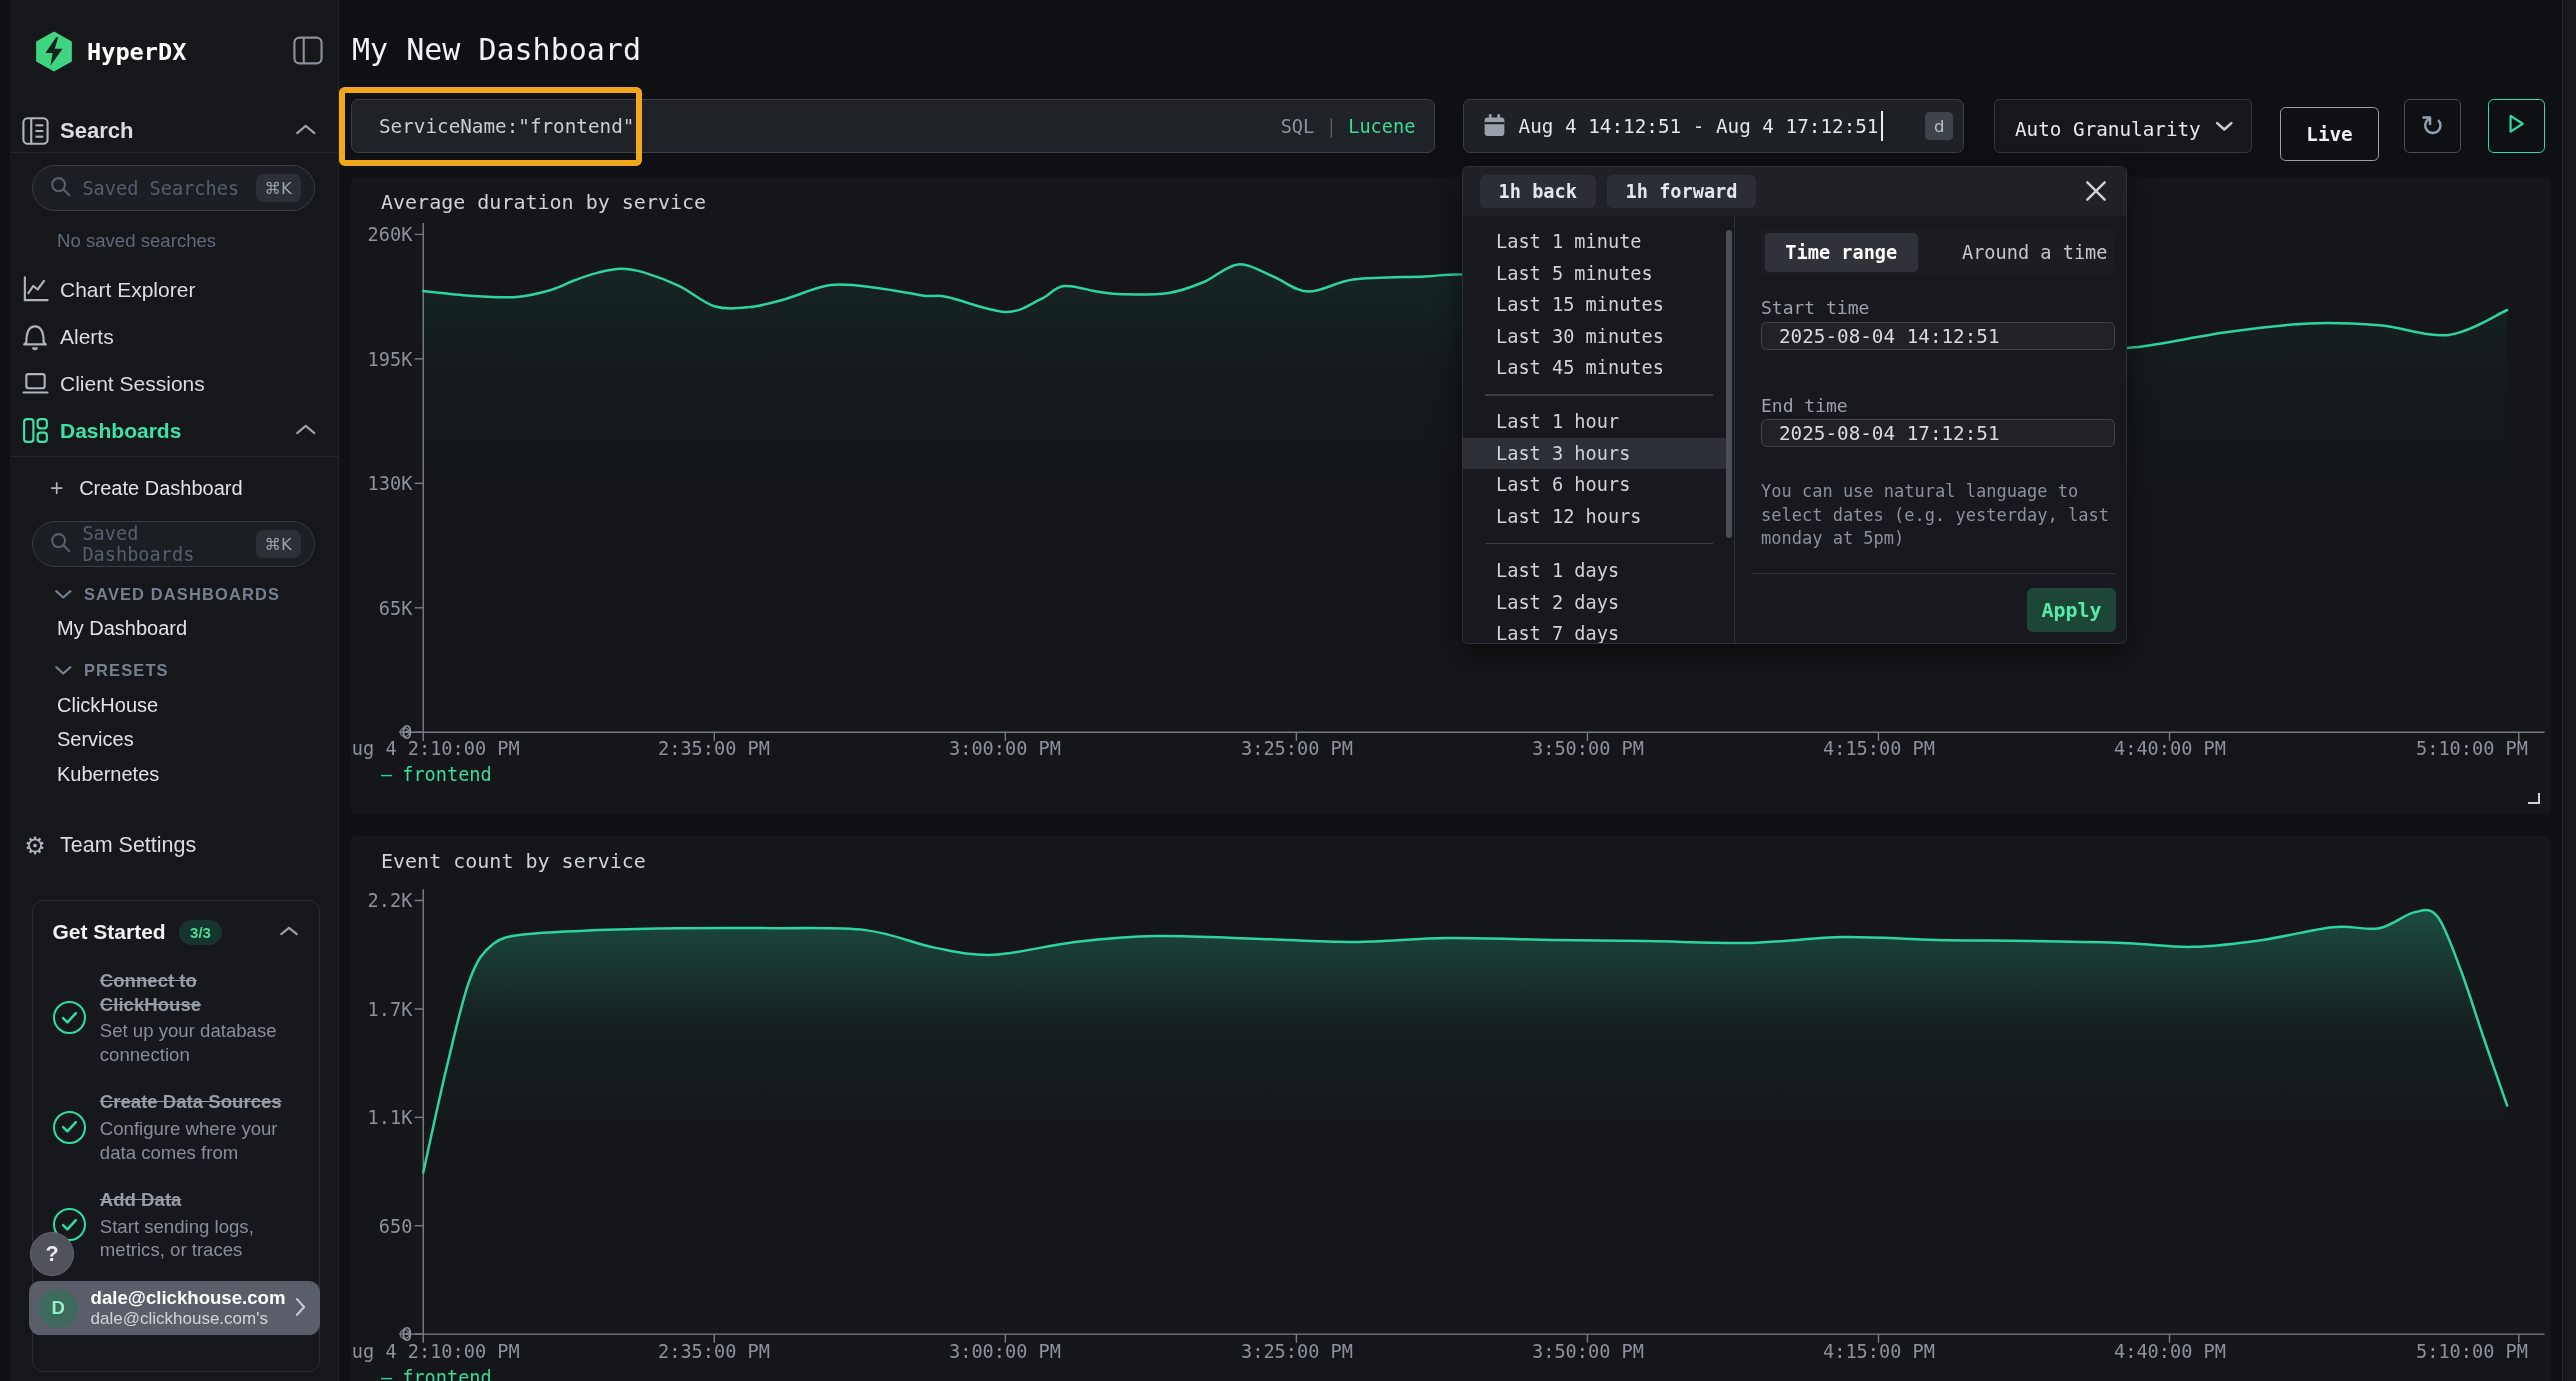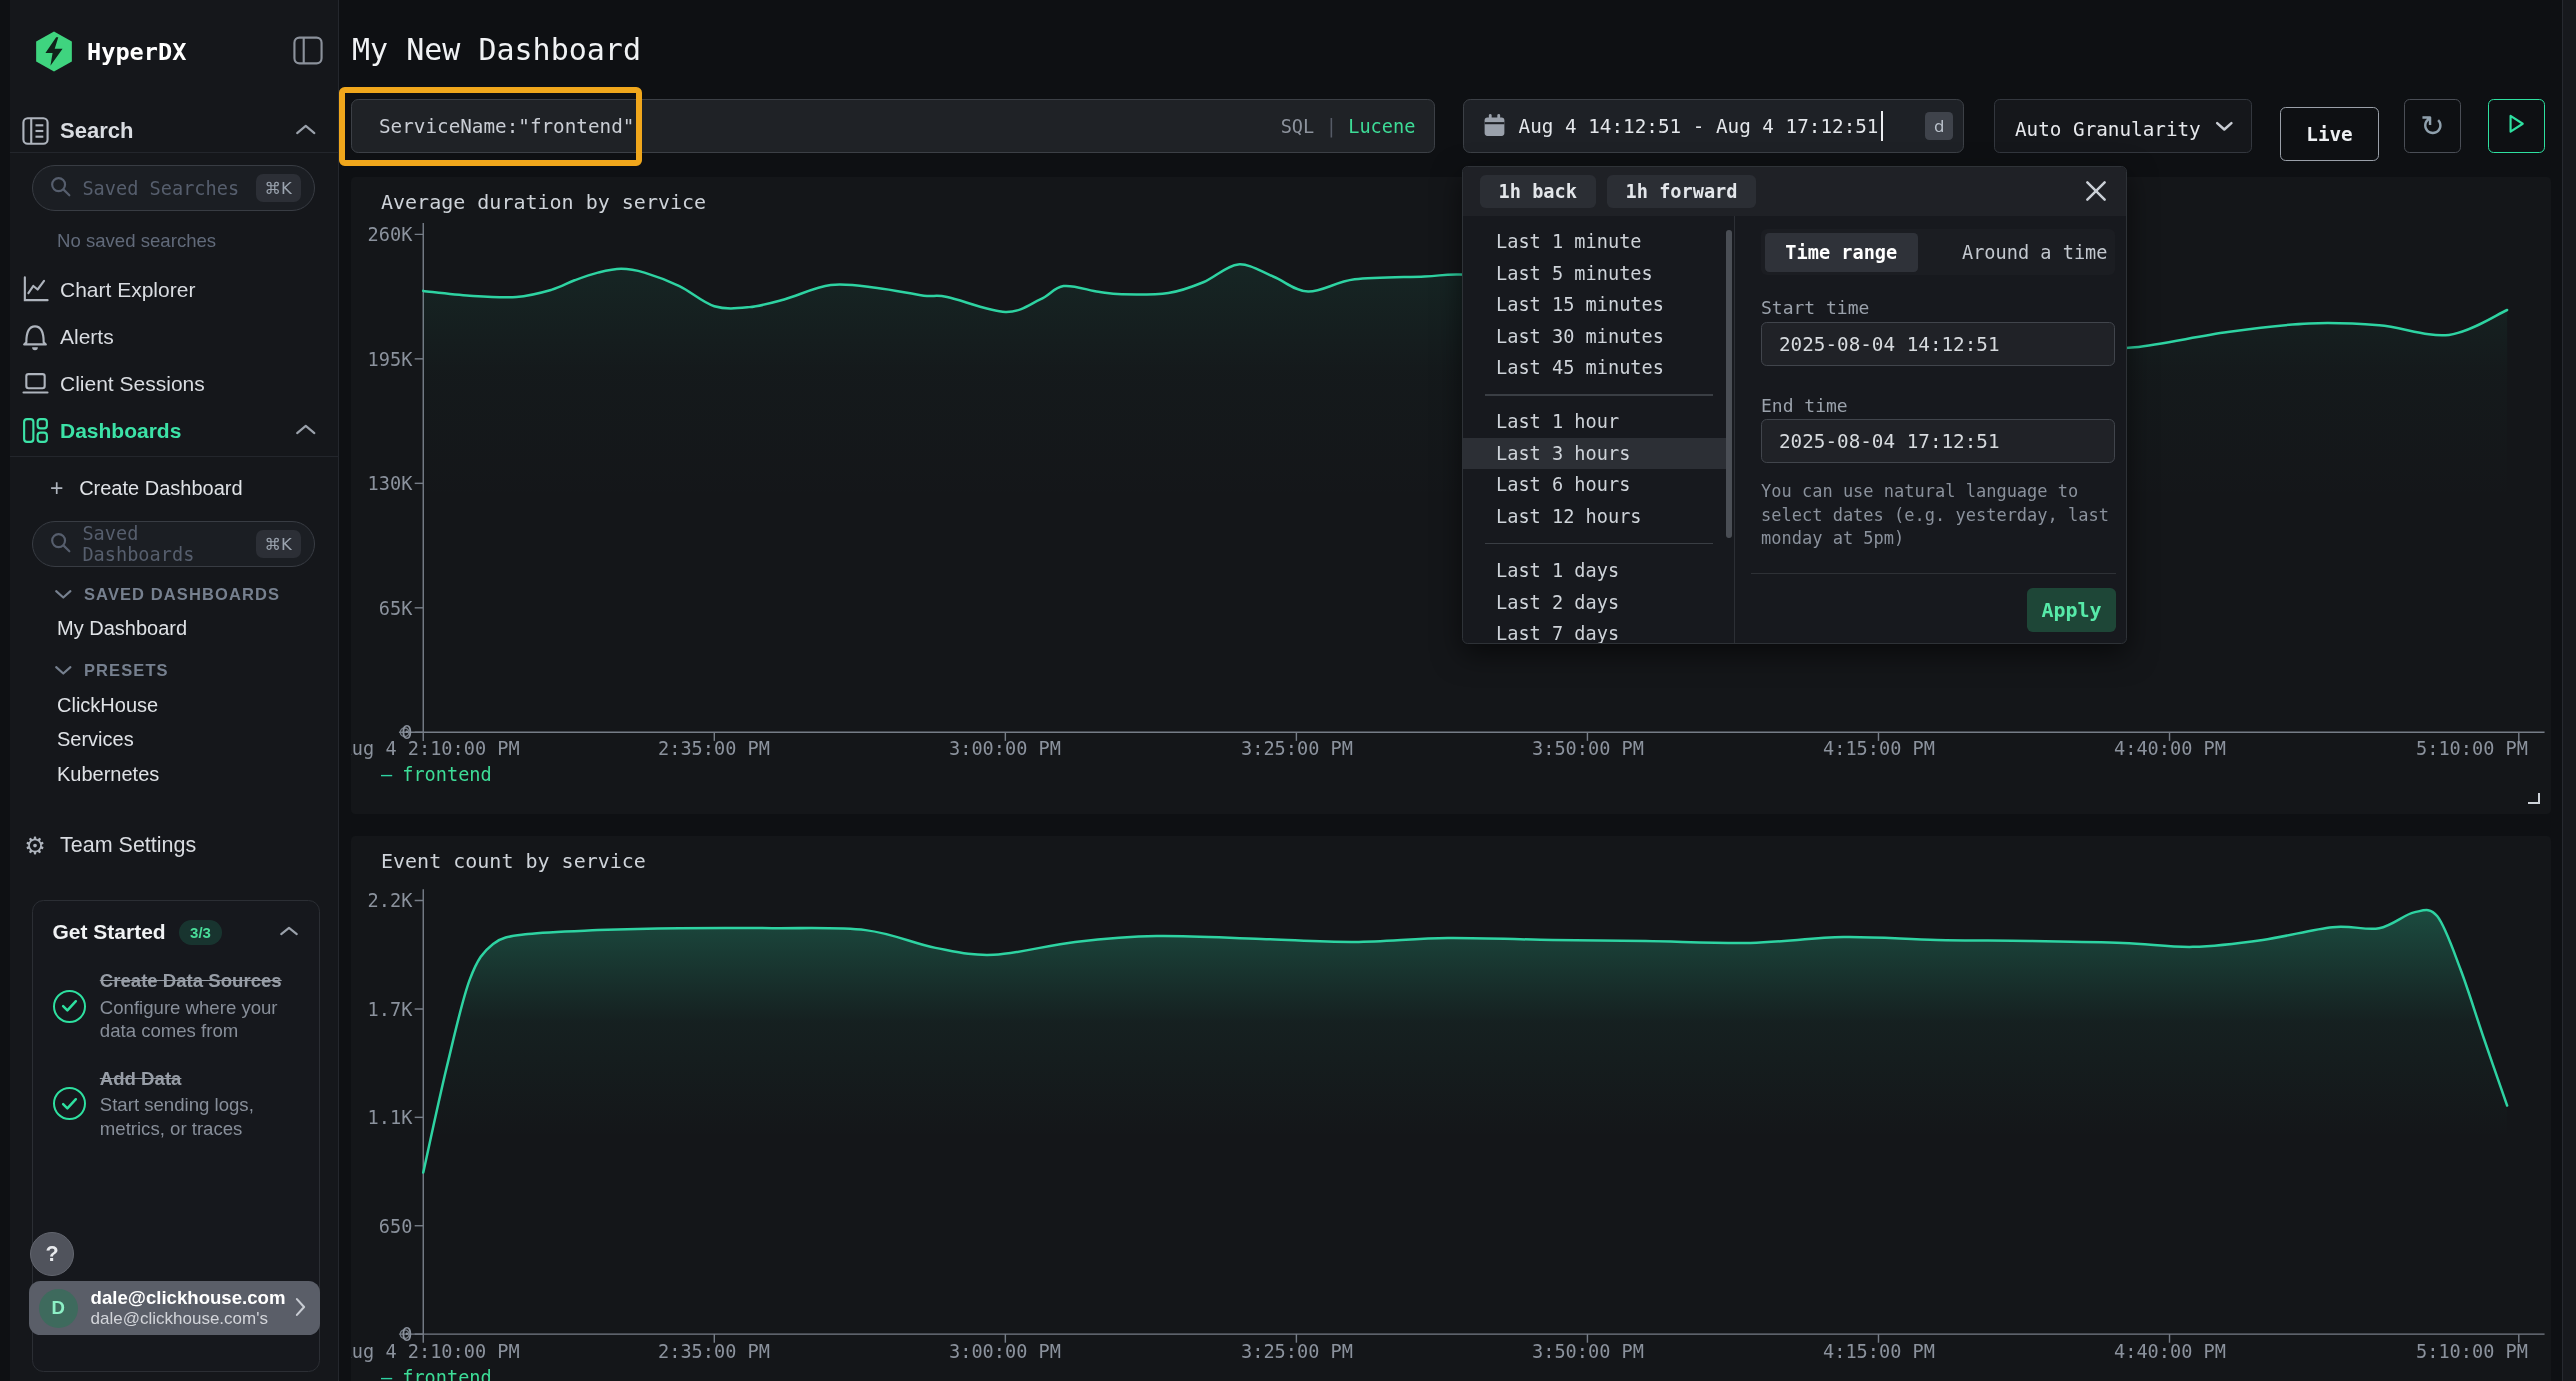--- a/index.html
+++ b/index.html
@@ -62,21 +62,21 @@
   #tr-list { position:absolute; left:0; top:49px; width:266px; height:429px; padding-top:10px; overflow:hidden; }
   .tr-item { height:31.5px; line-height:31.5px; padding-left:33px; font-family:"DejaVu Sans Mono",monospace; font-size:18.6px; color:#ced3d9; cursor:pointer; }
   .tr-item.selected { background:#2c2f35; }
   .tr-div { height:1.4px; background:#3a3e44; margin:10.7px 15.7px 10.7px 21.5px; }
   #tr-scroll { position:absolute; left:263px; top:63px; width:5.7px; height:308px; border-radius:2.9px; background:#4a4e55; }
   .tp-right { position:absolute; left:298px; width:354px;gap:40px; }
   #tp-tabs { top:62px; height:46px; background:#1b1d22; border-radius:5.7px; display:flex; align-items:center; padding:3.6px; }
   .tp-tab { flex:1; height:39px; display:flex; align-items:center; justify-content:center; font-family:"DejaVu Sans Mono",monospace; font-size:18.6px; color:#c3c8cf; border-radius:4.3px; cursor:pointer; }
   .tp-tab.active { background:#2f3239; color:#ffffff; font-weight:bold; }
   .tp-label { position:absolute; left:298px; font-family:"DejaVu Sans Mono",monospace; font-size:18px; color:#9aa1ab; }
-  .tp-input { position:absolute; left:298px; width:354px; height:44px; background:#202227; border:1.4px solid #41454c; border-radius:5.7px; display:flex; align-items:center; padding-left:17px; font-family:"DejaVu Sans Mono",monospace; font-size:19.3px; color:#d6dade; cursor:text; }
+  .tp-input { position:absolute; left:298px; width:354px; height:28px; background:#202227; border:1.4px solid #41454c; border-radius:5.7px; display:flex; align-items:center; padding-left:17px; font-family:"DejaVu Sans Mono",monospace; font-size:19.3px; color:#d6dade; cursor:text; }
   #tp-hint { position:absolute; left:298px; top:313px; width:358px; font-family:"DejaVu Sans Mono",monospace; font-size:17px; color:#8a919c; line-height:23.6px; }
   #tp-divider { position:absolute; left:288px; top:406px; width:365px; height:1.4px; background:#2e3136; }
   #tp-apply { position:absolute; left:564px; top:421px; width:89px; height:44px; background:#1e4637; border-radius:5.7px; display:flex; align-items:center; justify-content:center; font-family:"DejaVu Sans Mono",monospace; font-weight:bold; font-size:20px; color:#57eaa9; cursor:pointer; }
 
   #right-scrollbar { position:absolute; right:0; top:0; width:14.3px; height:1381px; background:#17191d; border-left:1.4px solid #26292f; }
 </style>
 </head>
 <body>
 
 <div id="sidebar">
@@ -212,20 +212,31 @@
   </div>
 
   <div id="get-started">
     <div class="gs-head">
       <span class="gs-title">Get Started</span>
       <span class="gs-badge">3/3</span>
       <span style="margin-left:auto;">
         <svg width="20" height="12" viewBox="0 0 28 17">
             <polyline points="3,13 14,4 25,13" fill="none" stroke="#9aa1ab" stroke-width="3" stroke-linecap="round" stroke-linejoin="round"></polyline>
           </svg>
+      </span>
+    </div>
+    <div class="gs-item">
+      <span class="gs-check">
+          <svg width="17" height="14.3" viewBox="0 0 24 20">
+            <polyline points="3,10 9,16 21,3" fill="none" stroke="#2ee0a0" stroke-width="3.5" stroke-linecap="round" stroke-linejoin="round"></polyline>
+          </svg>
+        </span>
+      <span>
+        <span class="gs-item-title" style="display:block;">Connect to ClickHouse</span>
+        <span class="gs-item-desc" style="display:block;">Set up your database connection</span>
       </span>
     </div>
     <div class="gs-item">
       <span class="gs-check">
           <svg width="17" height="14.3" viewBox="0 0 24 20">
             <polyline points="3,10 9,16 21,3" fill="none" stroke="#2ee0a0" stroke-width="3.5" stroke-linecap="round" stroke-linejoin="round"></polyline>
           </svg>
         </span>
       <span>
         <span class="gs-item-title" style="display:block;">Create Data Sources</span>

